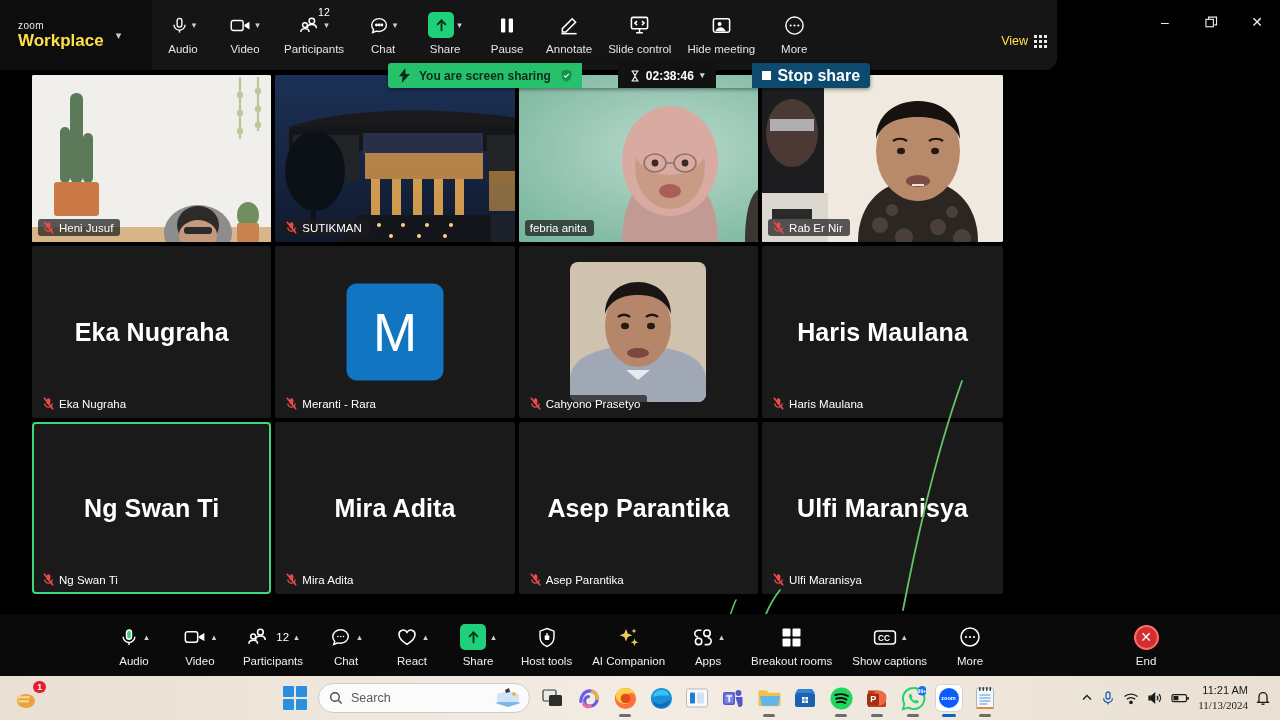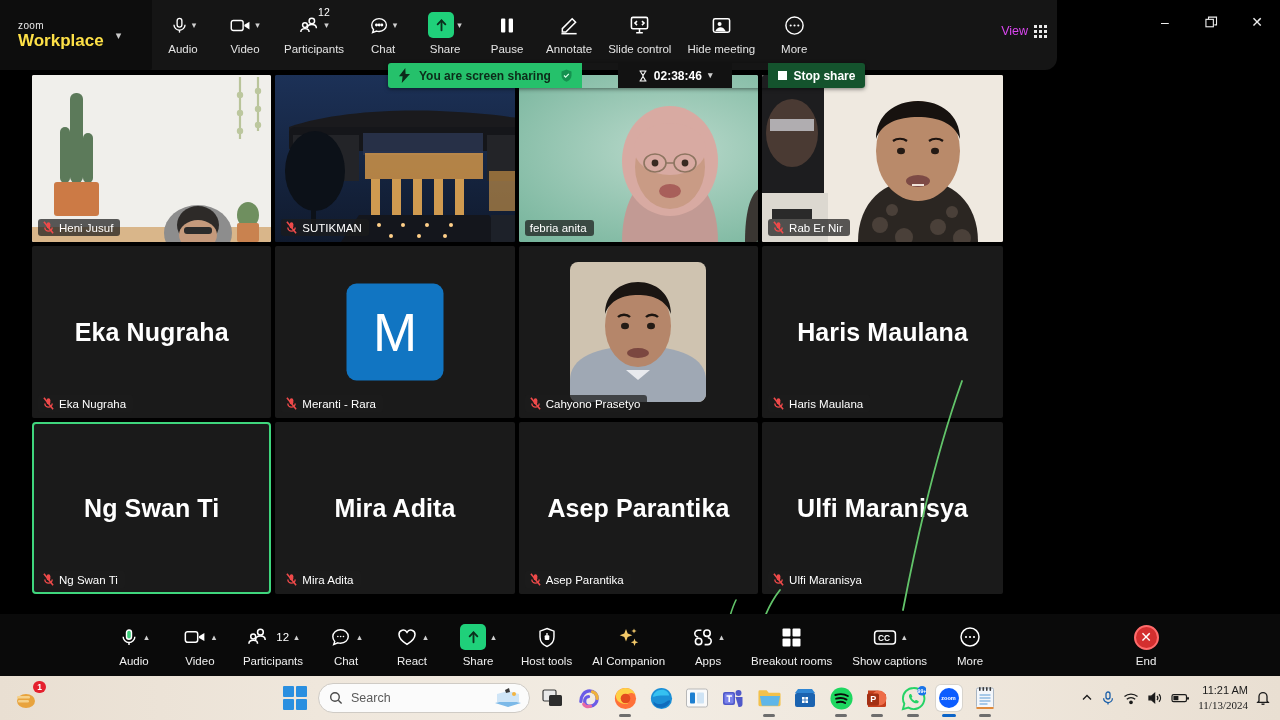--- a/index.html
+++ b/index.html
@@ -39,21 +39,21 @@
     font-size:10.5px; color:#fff;
   }
   .caret { color:#cfcfcf; font-size:9px; line-height:1; }
   svg { display:block; }
 
   .share-box {
     width:26px; height:26px; background:#1fd07a; border-radius:5px;
     display:flex; align-items:center; justify-content:center;
   }
   .view-group {
-    display:flex; align-items:center; gap:6px; color:#d946ef;
+    display:flex; align-items:flex-end; gap:6px; color:#fde047;
     font-size:12.5px; margin-left:auto; padding:0 10px; height:34px; margin-top:6px;
   }
   .grid9 { display:grid; grid-template-columns:repeat(3,3px); gap:2px; }
   .grid9 i { width:3px; height:3px; background:#e9e9e9; display:block; }
 
   
   .wincontrols {
     position:absolute; right:0; top:0; height:44px; display:flex; z-index:45;
   }
   .winbtn {
@@ -68,25 +68,25 @@
     border-radius:3px; overflow:hidden;
     box-shadow:0 1px 4px rgba(0,0,0,.5);
     gap:36px;
   }
   .sb-green {
     background:#25c16b; display:flex; align-items:center; gap:9px;
     padding:0 9px 0 11px; color:#0c2b19; font-weight:bold; font-size:12px;
   }
   .sb-timer {
     background:#121212; display:flex; align-items:center; gap:6px;
-    padding:0 20px; color:#fff; font-size:12px; font-weight:bold;
+    padding:0 12px; color:#fff; font-size:12px; font-weight:bold;
   }
   .sb-stop {
-    background:#14532d; display:flex; align-items:center; gap:6px;
-    padding:0 10px; color:#fff; font-weight:bold; font-size:12px;
+    background:#0c4a6e; display:flex; align-items:center; gap:6px;
+    padding:0 10px; color:#fff; font-weight:bold; font-size:16px;
   }
   .sq { width:9px; height:9px; background:#fff; display:inline-block; }
 
   
   .gallery {
     position:absolute; left:32px; top:75px; width:971px; height:515px;
   }
   .grow { display:flex; gap:4px; }
   .tile {
     position:relative; width:302px; height:167px; overflow:hidden;

